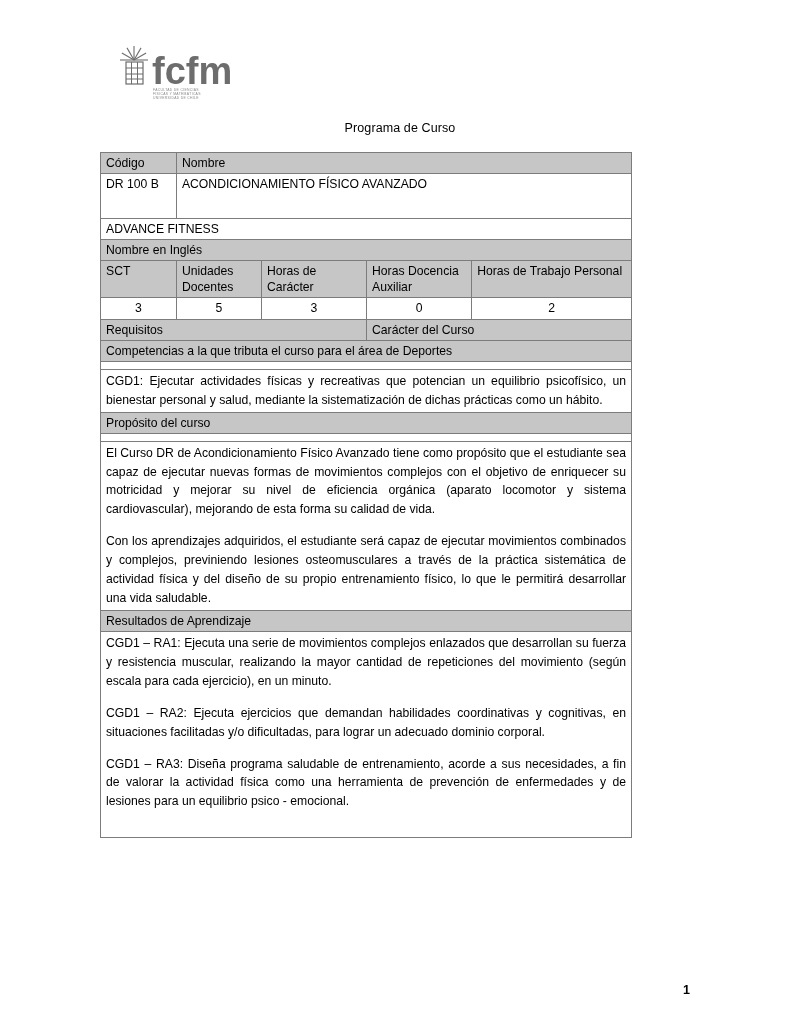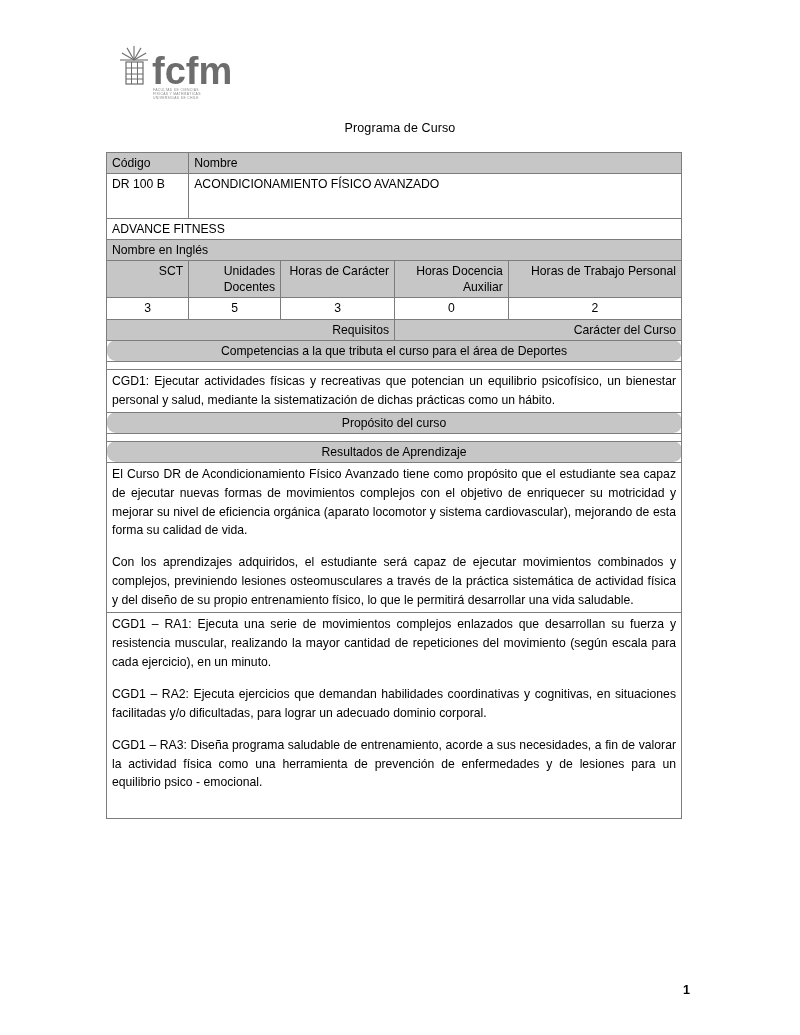--- a/index.html
+++ b/index.html
@@ -41,23 +41,23 @@
     top: 121px;
     text-align: center;
     font-size: 12.5px;
     font-weight: normal;
     letter-spacing: .1px;
   }
 
   
   .course-table {
     position: absolute;
-    left: 106px;
+    left: 100px;
     top: 152px;
-    width: 576px;
+    width: 532px;
     border-collapse: collapse;
     table-layout: fixed;
     font-size: 12.2px;
     line-height: 1.32;
   }
   .course-table td {
     border: 1px solid #7c7c7c;
     padding: 2px 5px;
     vertical-align: top;
   }
@@ -65,26 +65,24 @@
     background: #c6c6c6;
   }
   .just {
     text-align: justify;
     padding: 6px 8px 7px 8px;
     line-height: 1.55;
   }
   .tall { height: 40px; }
   .pad-cell { padding: 3px 6px; }
   .num-cell { text-align: center; padding: 4px 5px; }
-  .hdr-cell { text-align: right; padding: 4px 6px; }
+  .hdr-cell { text-align: left; padding: 4px 6px; }
   .section-hdr {
-    text-align: center;
     padding: 4px 6px;
     font-size: 12.2px;
-    border-radius: 9px;
   }
   .body-para { margin: 0; }
   .body-para + .body-para { margin-top: 13px; }
   .spacer-row td { border: 1px solid #7c7c7c; height: 7px; padding: 0; }
 
   
   .page-number {
     position: absolute;
     right: 110px;
     bottom: 38px;
@@ -188,28 +186,28 @@
       </tr>
 
       <tr>
         <td class="gray section-hdr" colspan="6">Propósito del curso</td>
       </tr>
       <tr class="spacer-row">
           <td colspan="6"></td>
         </tr>
 
       <tr>
-        <td class="gray section-hdr" colspan="6">Resultados de Aprendizaje</td>
-      </tr>
-
-      <tr>
         <td class="just" colspan="6">
           <p class="body-para">El Curso DR de Acondicionamiento Físico Avanzado tiene como propósito que el estudiante sea capaz de ejecutar nuevas formas de movimientos complejos con el objetivo de enriquecer su motricidad y mejorar su nivel de eficiencia orgánica (aparato locomotor y sistema cardiovascular), mejorando de esta forma su calidad de vida.</p>
           <p class="body-para">Con los aprendizajes  adquiridos, el estudiante será capaz de ejecutar movimientos combinados y complejos, previniendo lesiones osteomusculares a través de la práctica sistemática de actividad física y del diseño de su propio entrenamiento físico, lo que le permitirá desarrollar una vida saludable.</p>
         </td>
+      </tr>
+
+      <tr>
+        <td class="gray section-hdr" colspan="6">Resultados de Aprendizaje</td>
       </tr>
 
       <tr>
         <td class="just" colspan="6" style="padding-bottom:26px;">
           <p class="body-para">CGD1 – RA1: Ejecuta una serie de movimientos complejos enlazados que desarrollan su fuerza y resistencia muscular, realizando la mayor cantidad de repeticiones del movimiento (según escala para cada ejercicio),  en un minuto.</p>
           <p class="body-para">CGD1 – RA2: Ejecuta ejercicios que demandan habilidades coordinativas y cognitivas, en situaciones facilitadas y/o dificultadas, para lograr un adecuado dominio corporal.</p>
           <p class="body-para">CGD1 – RA3: Diseña programa saludable de entrenamiento, acorde a sus necesidades, a fin de valorar la actividad física como una herramienta de prevención de enfermedades y de lesiones para un equilibrio psico - emocional.</p>
         </td>
       </tr>
     </tbody>

